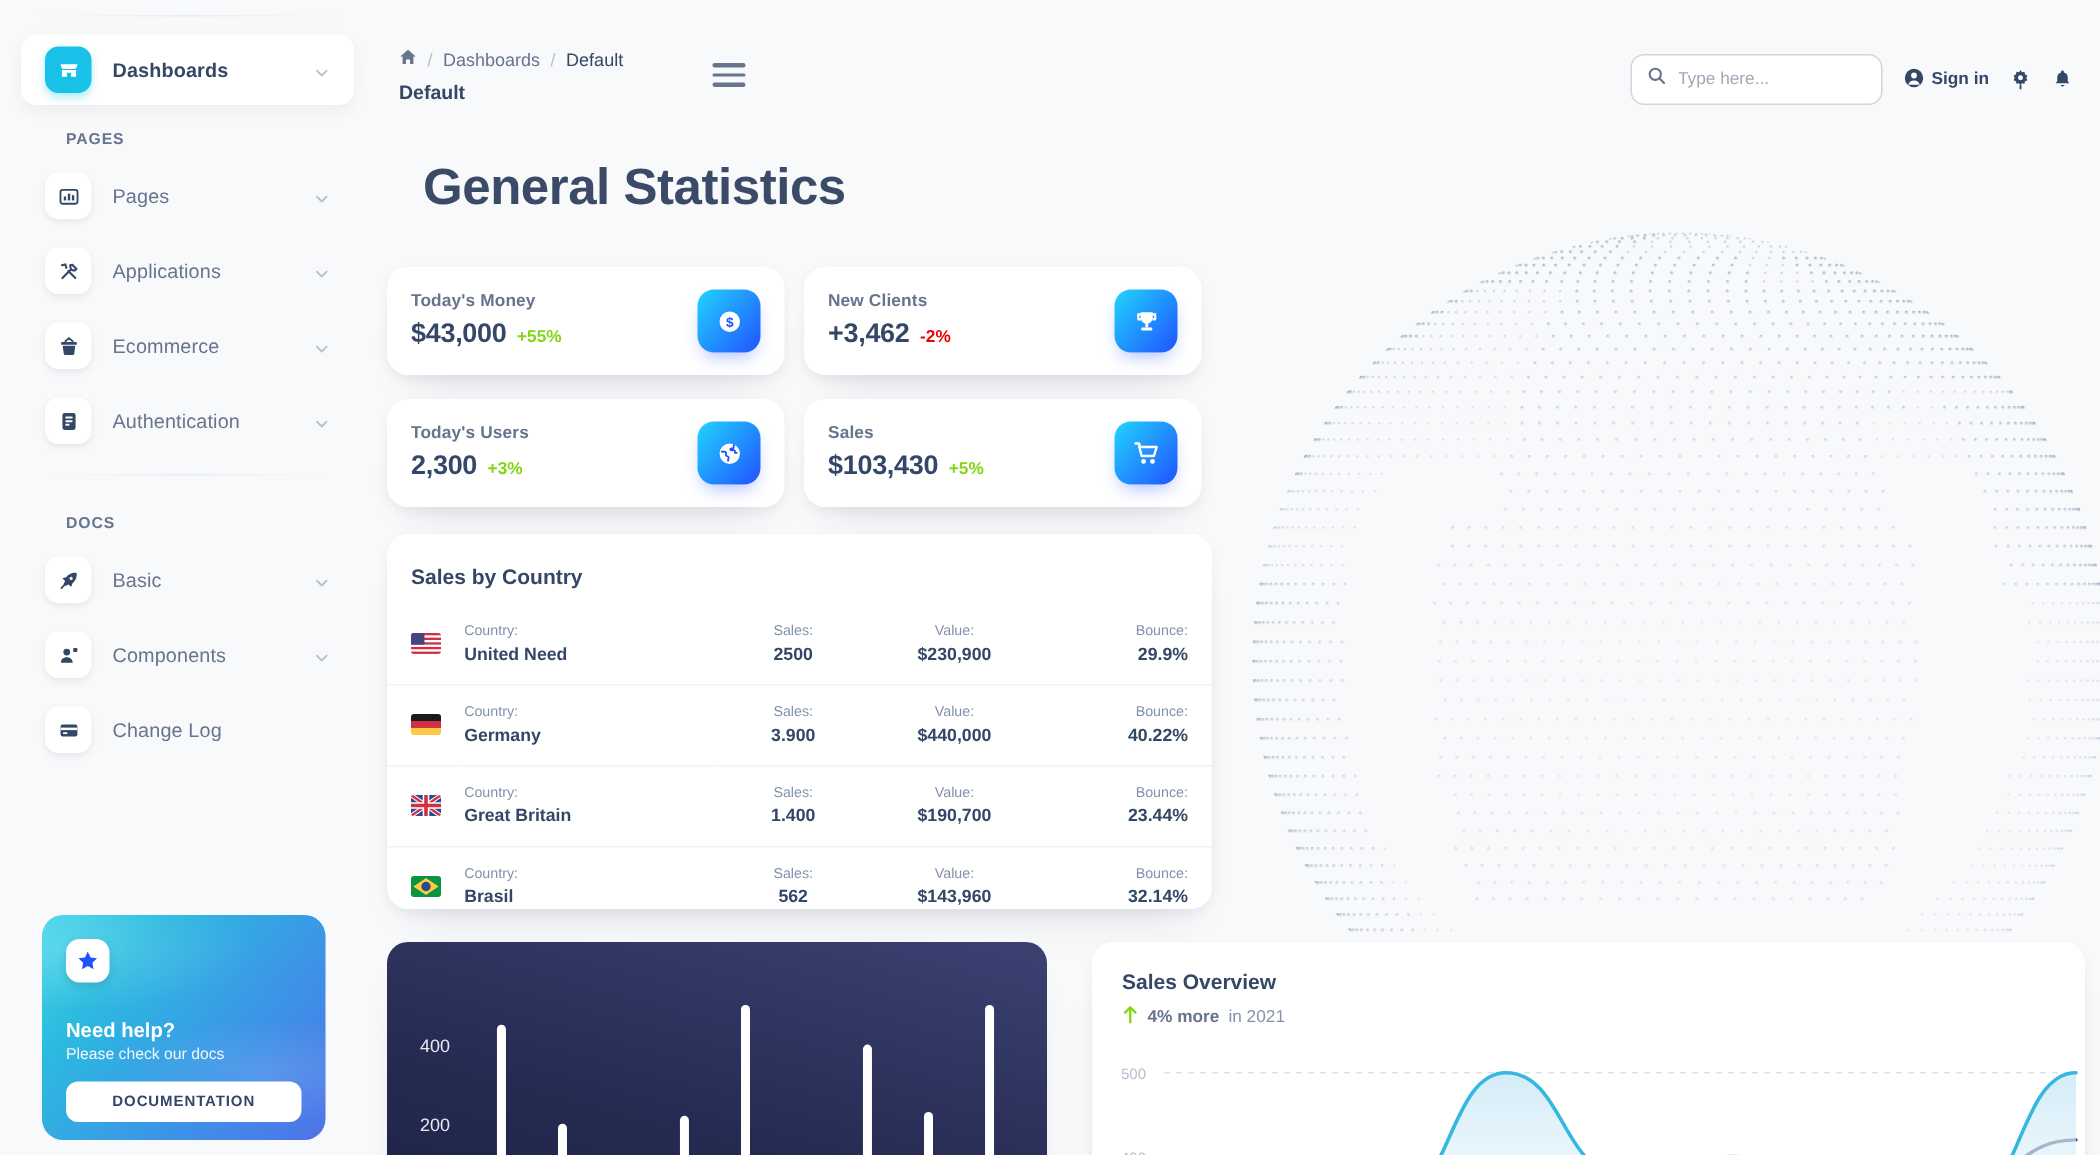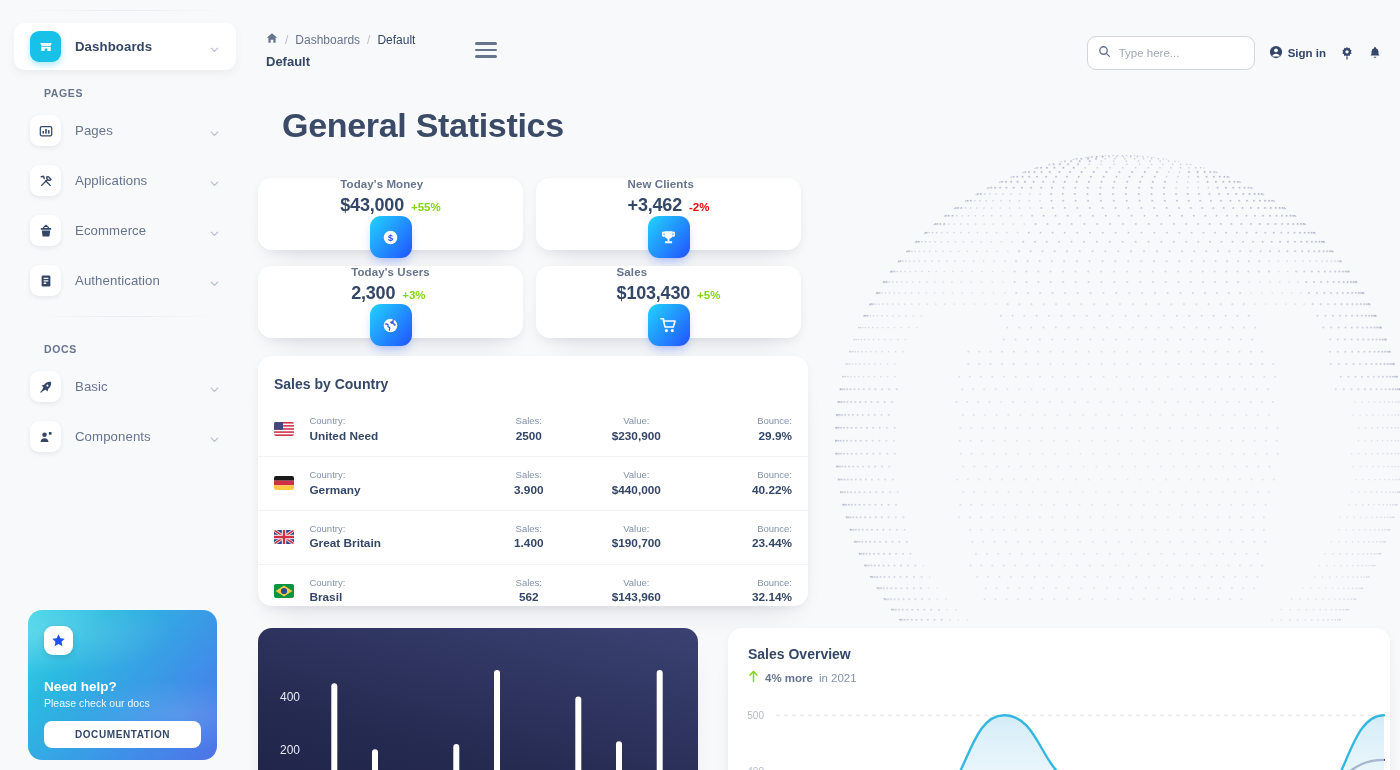--- a/index.html
+++ b/index.html
@@ -166,21 +166,20 @@
   
   .main { position: absolute; left: 250px; top: 0; right: 0; bottom: 0; z-index: 3; }
   .page-title {
     position: absolute; left: 8px; top: 106px;
     font-size: 34px; font-weight: bold; color: #3b4a66; letter-spacing: -.3px; margin-left: 24px;
   }
 
   .card {
     background: #fff; border-radius: 14px;
     box-shadow: 0 18px 30px -18px rgba(20,20,60,.14), 0 3px 8px rgba(20,20,60,.05);
-    flex-direction: column;
   }
 
   
   .stat {
     position: absolute; width: 265px; height: 72px;
     display: flex; align-items: center; justify-content: space-between;
     padding: 0 16px 0 16px;
   }
   .stat-label { font-size: 11.5px; font-weight: bold; color: #67748e; letter-spacing: .1px; }
   .stat-row { display: flex; align-items: baseline; gap: 7px; margin-top: 5px; }
@@ -2970,20 +2969,30 @@
           </svg>
         </span>
         <span class="nav-label">Components</span>
         <span class="chev">
           <svg viewBox="0 0 12 12" xmlns="http://www.w3.org/2000/svg">
               <path d="M2.5 4.5 L6 8 L9.5 4.5" fill="none" stroke="#8392ab" stroke-width="1.4" stroke-linecap="round" stroke-linejoin="round"></path>
             </svg>
         </span>
       </div>
 
+      <div class="nav-item">
+        <span class="nav-icon">
+          <svg viewBox="0 0 16 16" xmlns="http://www.w3.org/2000/svg" fill="#344767">
+            <rect x="1.6" y="3.4" width="12.8" height="9.2" rx="1.6"></rect>
+            <rect x="1.6" y="5.8" width="12.8" height="1.9" fill="#fff"></rect>
+            <rect x="3.4" y="9.4" width="3.4" height="1.3" rx=".5" fill="#fff"></rect>
+          </svg>
+        </span>
+        <span class="nav-label">Change Log</span>
+      </div>
     </nav>
 
     <div class="help-card">
       <div class="help-icon">
         <svg viewBox="0 0 16 16" width="15" height="15" xmlns="http://www.w3.org/2000/svg">
           <path d="M8 1.4 L10 5.6 L14.6 6.2 L11.3 9.4 L12.1 14 L8 11.8 L3.9 14 L4.7 9.4 L1.4 6.2 L6 5.6 Z" fill="#2152ff"></path>
         </svg>
       </div>
       <div class="help-title">Need help?</div>
       <div class="help-sub">Please check our docs</div>

